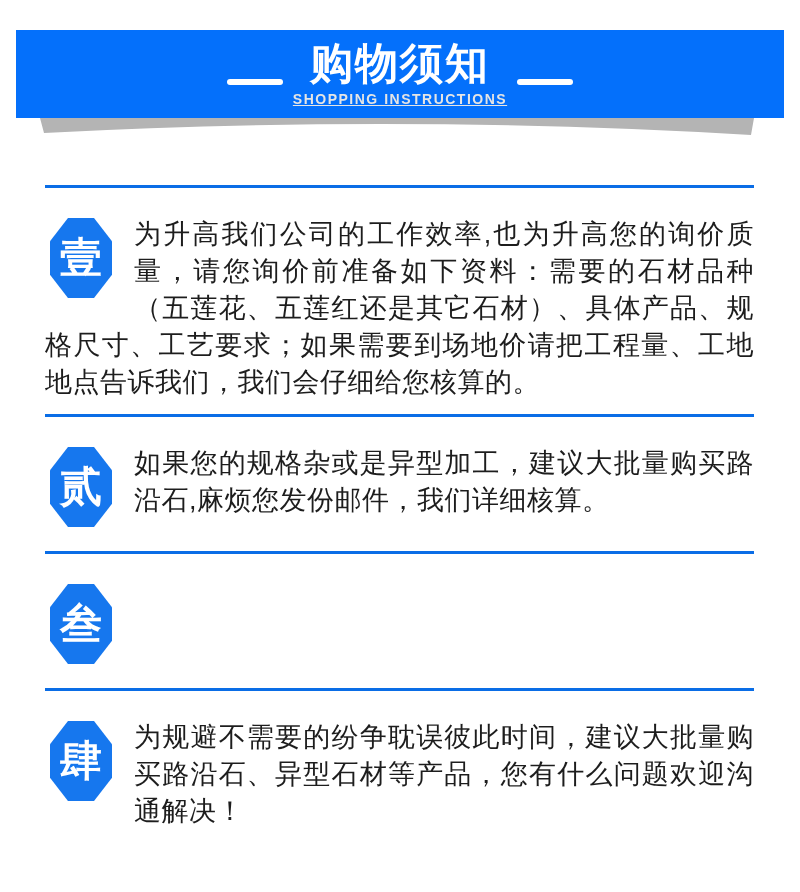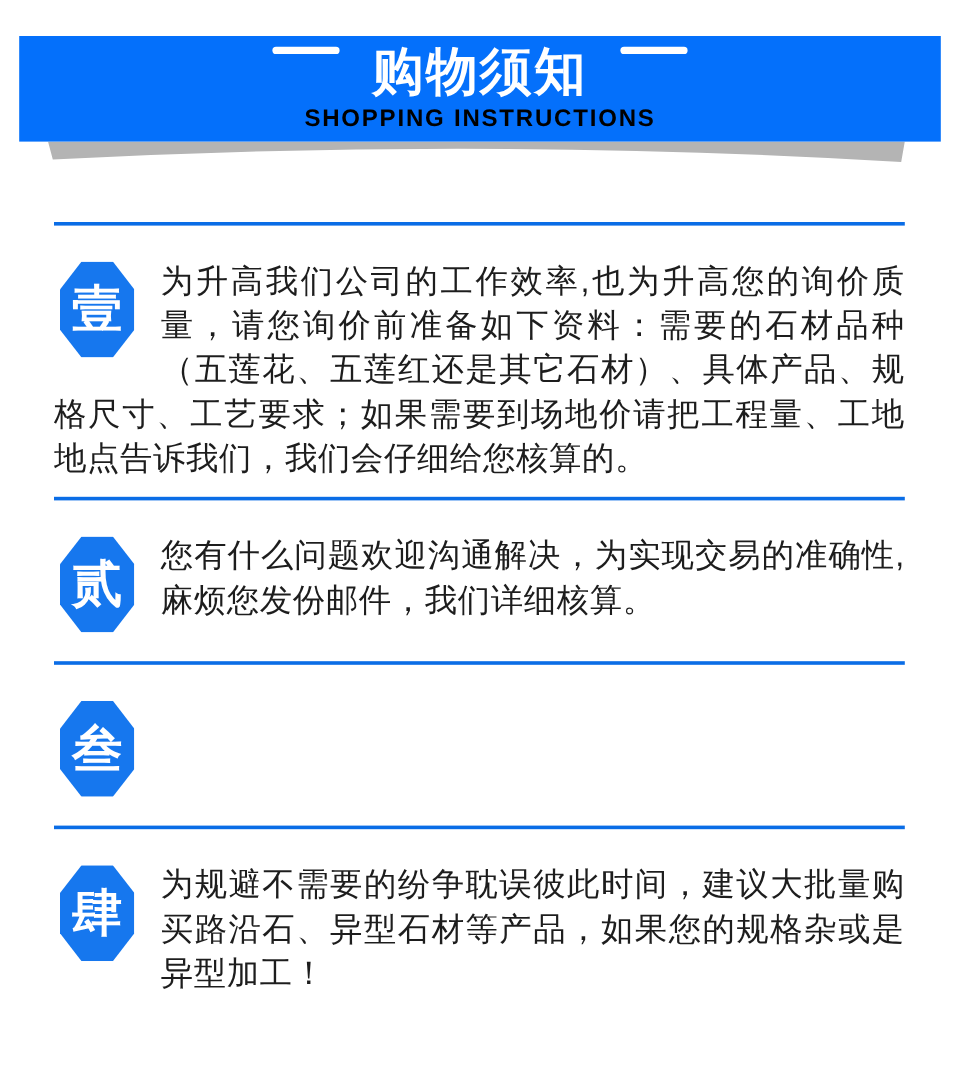--- a/index.html
+++ b/index.html
@@ -11,25 +11,25 @@
   }
   *{margin:0;padding:0;box-sizing:border-box;}
   html,body{width:800px;height:892px;background:#ffffff;overflow:hidden;
     font-family:"Liberation Sans","DejaVu Sans",sans-serif;}
   .page{position:relative;width:800px;height:892px;background:#fff;}
 
   
   .banner{position:absolute;left:16px;top:30px;width:768px;height:88px;
     background:var(--banner-blue);display:flex;flex-direction:column;
     align-items:center;justify-content:center;z-index:2;}
-  .title-row{display:flex;align-items:flex-start;gap:27px;}
+  .title-row{display:flex;align-items:flex-end;gap:27px;}
   .dash{display:inline-block;width:56px;height:6px;background:#ffffff;border-radius:3px;}
   .title{color:#ffffff;font-size:43px;font-weight:bold;letter-spacing:2px;line-height:1;}
-  .subtitle{color:#000000;font-size:20px;font-weight:bold;letter-spacing:1.5px;
-    margin-top:7px;line-height:1;}
+  .subtitle{color:#e5e5e5;font-size:14px;font-weight:bold;letter-spacing:1.5px;
+    margin-top:7px;line-height:1;text-decoration:underline;}
 
   
   .swoosh{position:absolute;left:0;top:118px;width:800px;height:22px;z-index:1;}
 
   
   .items{position:absolute;left:45px;top:185px;width:709px;}
   .item{border-top:3px solid var(--rule-blue);padding:28px 0 20px;overflow:hidden;}
   .item:nth-child(1){padding-bottom:13px;}
   .item:nth-child(4){padding-bottom:17px;}
   .item:nth-child(5){border-bottom:none;}
@@ -61,26 +61,26 @@
 
   <div class="items">
 
     <section class="item">
       <span class="badge">壹</span>
       <p class="text">为升高我们公司的工作效率,也为升高您的询价质量，请您询价前准备如下资料：需要的石材品种（五莲花、五莲红还是其它石材）、具体产品、规格尺寸、工艺要求；如果需要到场地价请把工程量、工地地点告诉我们，我们会仔细给您核算的。</p>
     </section>
 
     <section class="item">
       <span class="badge">贰</span>
-      <p class="text">您有什么问题欢迎沟通解决，为实现交易的准确性,麻烦您发份邮件，我们详细核算。</p>
+      <p class="text">如果您的规格杂或是异型加工，建议大批量购买路沿石,麻烦您发份邮件，我们详细核算。</p>
     </section>
 
     <section class="item">
       <span class="badge">叁</span>
     </section>
 
     <section class="item">
       <span class="badge">肆</span>
-      <p class="text">为规避不需要的纷争耽误彼此时间，建议大批量购买路沿石、异型石材等产品，如果您的规格杂或是异型加工！</p>
+      <p class="text">为规避不需要的纷争耽误彼此时间，建议大批量购买路沿石、异型石材等产品，您有什么问题欢迎沟通解决！</p>
     </section>
 
   </div>
 </div>
 
 </body></html>

